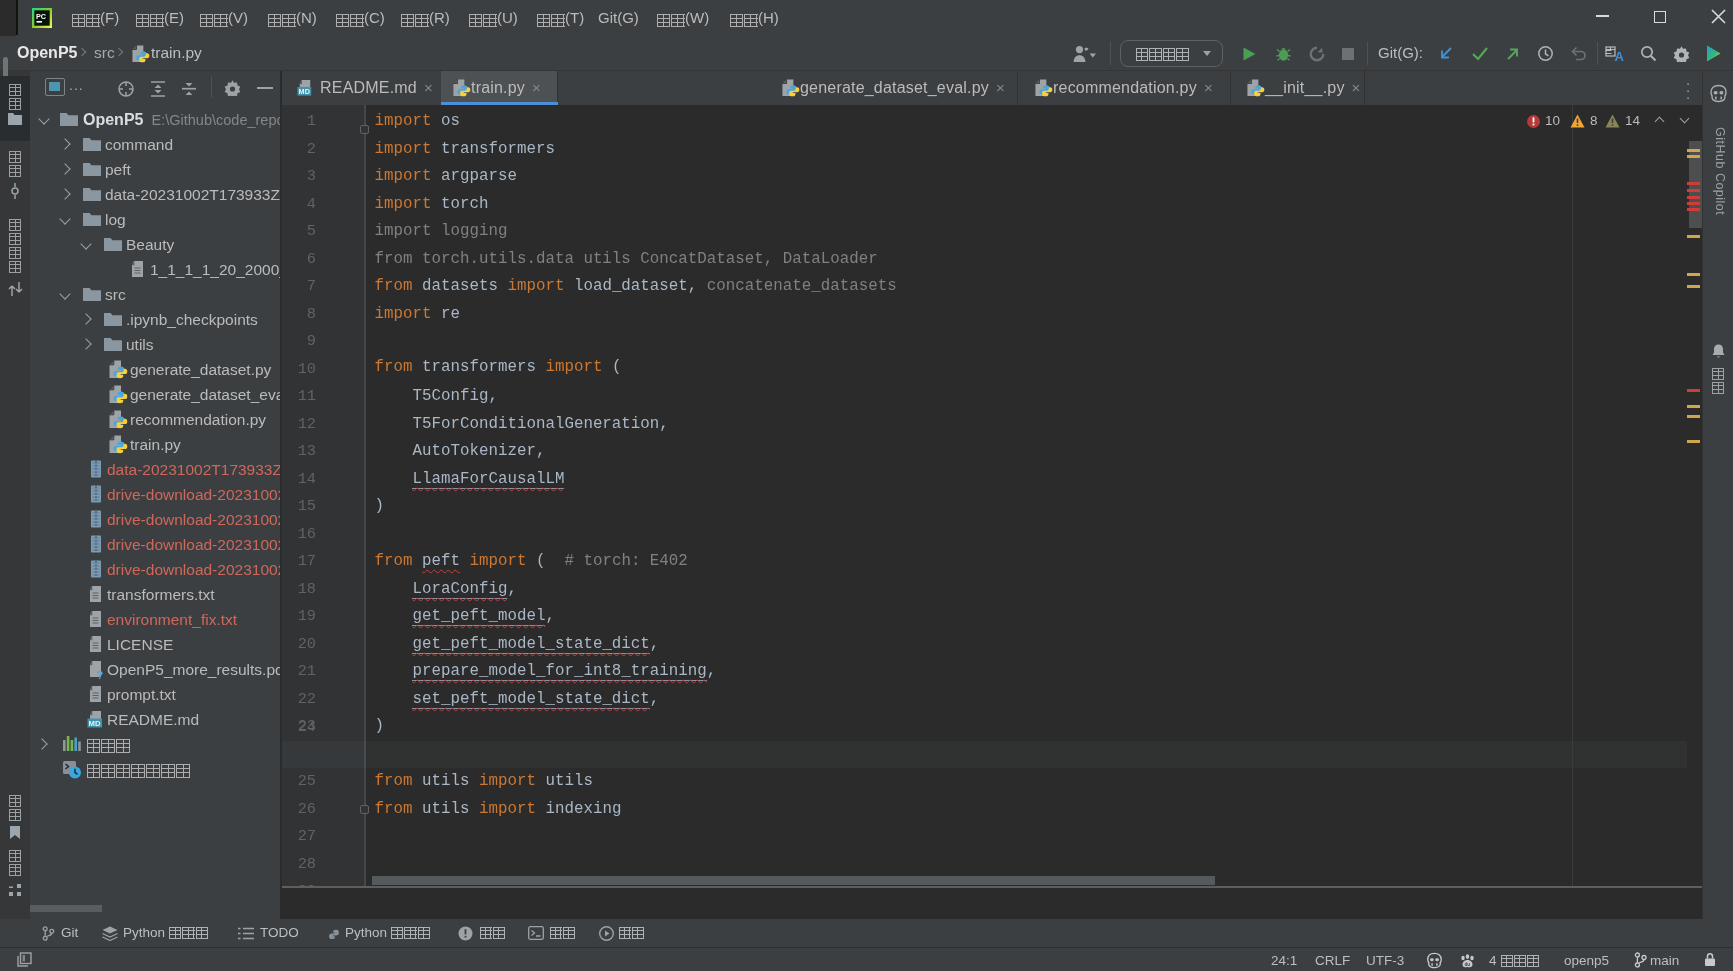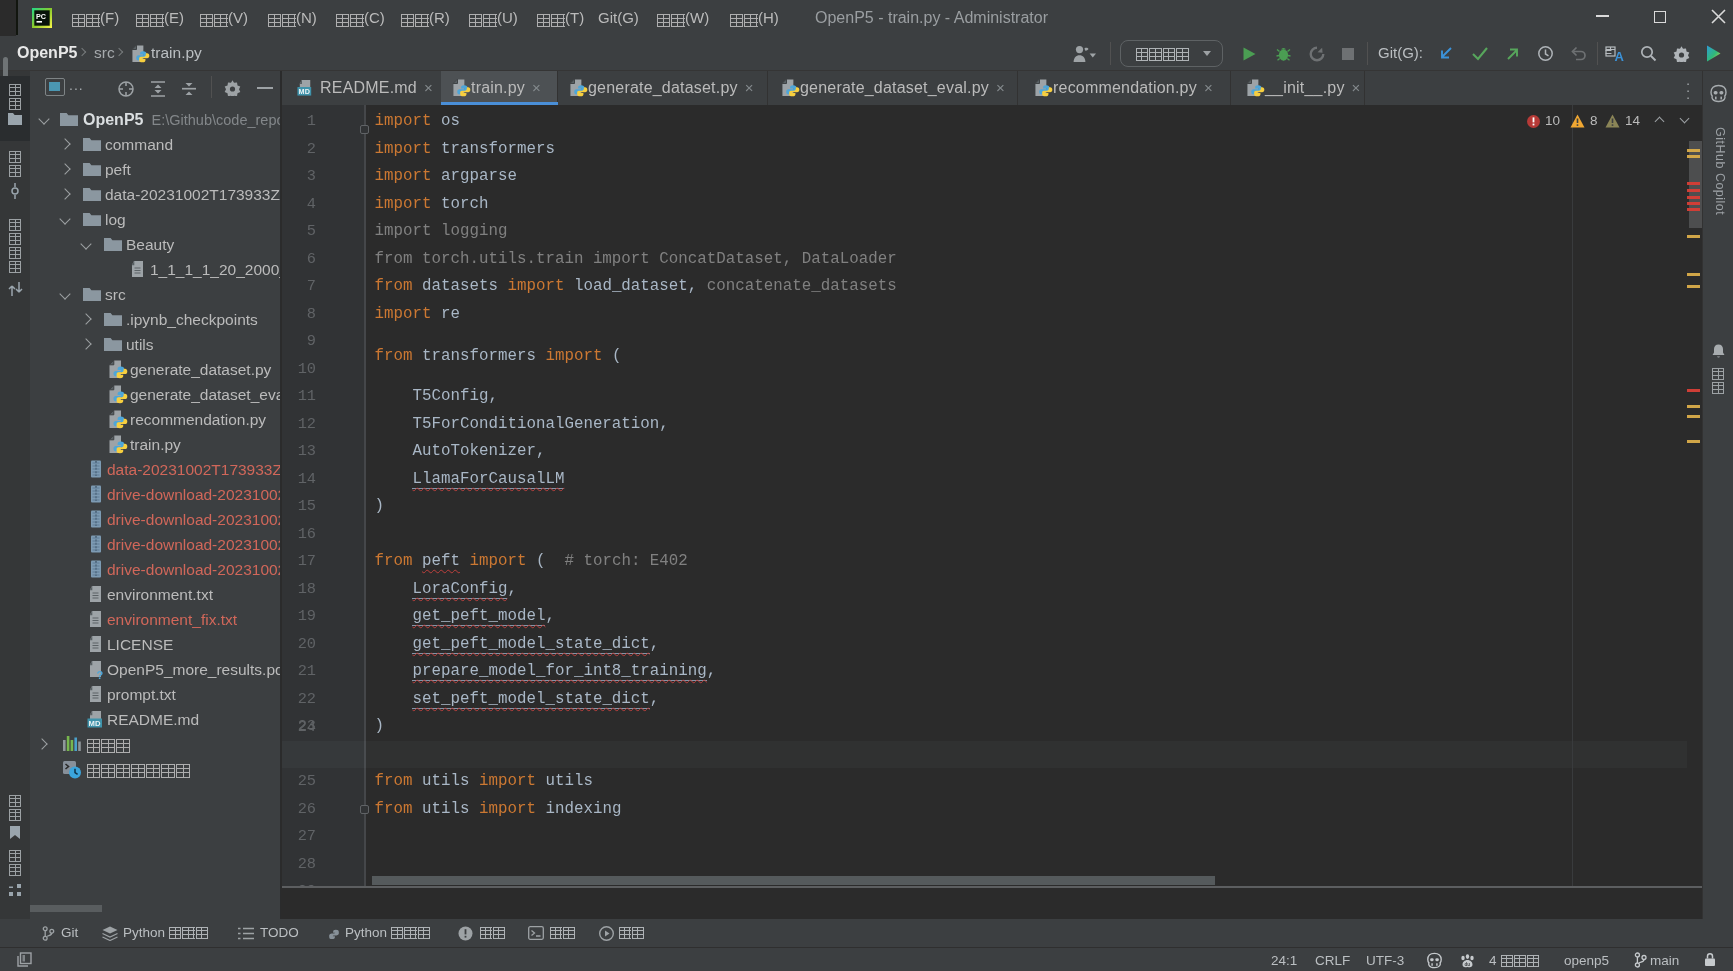--- a/index.html
+++ b/index.html
@@ -67,21 +67,20 @@
  <div class="menu" style="left:119px"><i class="c"></i><i class="c"></i>(E)</div>
  <div class="menu" style="left:183px"><i class="c"></i><i class="c"></i>(V)</div>
  <div class="menu" style="left:251px"><i class="c"></i><i class="c"></i>(N)</div>
  <div class="menu" style="left:319px"><i class="c"></i><i class="c"></i>(C)</div>
  <div class="menu" style="left:384px"><i class="c"></i><i class="c"></i>(R)</div>
  <div class="menu" style="left:452px"><i class="c"></i><i class="c"></i>(U)</div>
  <div class="menu" style="left:520px"><i class="c"></i><i class="c"></i>(T)</div>
  <div class="menu" style="left:582px">Git(G)</div>
  <div class="menu" style="left:640px"><i class="c"></i><i class="c"></i>(W)</div>
  <div class="menu" style="left:713px"><i class="c"></i><i class="c"></i>(H)</div>
- <div id="wtitle">OpenP5 - train.py - Administrator</div>
  <div class="abs" style="left:1580px;top:14.5px;width:13px;height:2px;background:#dadada"></div>
  <div class="abs" style="left:1638px;top:11px;width:12px;height:12px;border:1.8px solid #dadada"></div>
  <svg class="abs" style="left:1695px;top:9px" width="15" height="15" viewBox="0 0 15 15">
       <path d="M1 1 L14 14 M14 1 L1 14" stroke="#dadada" stroke-width="1.6"></path>
     </svg>
 </div>
 <div class="abs" id="toolbar">
  <div class="abs" style="left:17px;top:0;height:35px;line-height:34px;font-size:16px;color:#e8e8e8;font-weight:bold">OpenP5</div>
  <div class="chev r" style="left:79px;top:13px;width:6px;height:6px;border-color:#777b7d"></div>
  <div class="abs" style="left:94px;top:0;height:35px;line-height:34px;font-size:15.5px;color:#a6aaad">src</div>
@@ -285,21 +284,21 @@
   <div class="trow" style="top:261px;left:96px">utils</div>
   <div class="trow" style="top:286px;left:100px">generate_dataset.py</div>
   <div class="trow" style="top:311px;left:100px">generate_dataset_eval.py</div>
   <div class="trow" style="top:336px;left:100px">recommendation.py</div>
   <div class="trow" style="top:361px;left:100px">train.py</div>
   <div class="trow red" style="top:386px;left:77px">data-20231002T173933Z-001</div>
   <div class="trow red" style="top:411px;left:77px">drive-download-20231002T17</div>
   <div class="trow red" style="top:436px;left:77px">drive-download-20231002T17</div>
   <div class="trow red" style="top:461px;left:77px">drive-download-20231002T17</div>
   <div class="trow red" style="top:486px;left:77px">drive-download-20231002T17</div>
-  <div class="trow" style="top:511px;left:77px">environment.txt</div>
+  <div class="trow" style="top:511px;left:77px">transformers.txt</div>
   <div class="trow red" style="top:536px;left:77px">environment_fix.txt</div>
   <div class="trow" style="top:561px;left:77px">LICENSE</div>
   <div class="trow" style="top:586px;left:77px">OpenP5_more_results.pdf</div>
   <div class="trow" style="top:611px;left:77px">prompt.txt</div>
   <div class="trow" style="top:636px;left:77px">README.md</div>
   <div class="trow" style="top:661px;left:56px"><i class="c"></i><i class="c"></i><i class="c"></i></div>
   <div class="trow" style="top:686px;left:56px"><i class="c"></i><i class="c"></i><i class="c"></i><i class="c"></i><i class="c"></i><i class="c"></i><i class="c"></i></div>
  </div>
  <div class="chev d" style="left:10px;top:44px"></div>
     <svg class="abs" style="left:30px;top:41px" width="18" height="14">
@@ -394,23 +393,20 @@
     </svg>
  <div class="abs" style="left:0px;top:834px;width:72px;height:7px;background:#595d5f"></div>
 </div>
 <div class="abs" id="tabs">
  <div class="tab" style="left:0;width:186px"><svg class="abs" style="left:14px;top:7px" width="19" height="19" viewBox="0 0 20 20">
         <use href="#mdf"></use>
       </svg><span style="margin-left:38px">README.md</span><span class="x">×</span></div>
  <div class="tab" style="left:159px;width:117px;background:#4d5154"><svg class="abs" style="left:11px;top:7px" width="19" height="19" viewBox="0 0 20 20">
         <use href="#pyf"></use>
       </svg><span style="margin-left:30px">train.py</span><span class="x">×</span><div class="abs" style="left:0;bottom:0;width:117px;height:3.5px;background:#4a8fd8"></div></div>
- <div class="tab" style="left:277px;width:209px"><svg class="abs" style="left:10px;top:7px" width="19" height="19" viewBox="0 0 20 20">
-        <use href="#pyf"></use>
-      </svg><span style="margin-left:29px">generate_dataset.py</span><span class="x">×</span></div>
  <div class="tab" style="left:487px;width:249px"><svg class="abs" style="left:12px;top:7px" width="19" height="19" viewBox="0 0 20 20">
         <use href="#pyf"></use>
       </svg><span style="margin-left:31px">generate_dataset_eval.py</span><span class="x">×</span></div>
  <div class="tab" style="left:737px;width:212px"><svg class="abs" style="left:15px;top:7px" width="19" height="19" viewBox="0 0 20 20">
         <use href="#pyf"></use>
       </svg><span style="margin-left:34px">recommendation.py</span><span class="x">×</span></div>
  <div class="tab" style="left:950px;width:133px"><svg class="abs" style="left:14px;top:7px" width="19" height="19" viewBox="0 0 20 20">
         <use href="#pyf"></use>
       </svg><span style="margin-left:33px">__init__.py</span><span class="x">×</span></div>
  <div class="abs" style="left:1404px;top:5px;color:#9da2a5;font-size:15px;line-height:7px;width:4px">.<br>.<br>.</div>
@@ -450,24 +446,24 @@
       <div class="ln" style="top:718px">27</div>
       <div class="ln" style="top:745.5px">28</div>
       <div class="ln" style="top:773px">29</div>
  </div>
  <div id="code">
   <div class="cl" style="top:3px"><span class="k">import</span> os</div>
   <div class="cl" style="top:30.5px"><span class="k">import</span> transformers</div>
   <div class="cl" style="top:58px"><span class="k">import</span> argparse</div>
   <div class="cl" style="top:85.5px"><span class="k">import</span> torch</div>
   <div class="cl g" style="top:113px">import logging</div>
-  <div class="cl g" style="top:140.5px">from torch.utils.train import ConcatDataset, DataLoader</div>
+  <div class="cl g" style="top:140.5px">from torch.utils.data utils ConcatDataset, DataLoader</div>
   <div class="cl" style="top:168px"><span class="k">from</span> datasets <span class="k">import</span> load_dataset,<span class="g"> concatenate_datasets</span></div>
   <div class="cl" style="top:195.5px"><span class="k">import</span> re</div>
-  <div class="cl" style="top:238px"><span class="k">from</span> transformers <span class="k">import</span> (</div>
+  <div class="cl" style="top:249px"><span class="k">from</span> transformers <span class="k">import</span> (</div>
   <div class="cl" style="top:278px">    T5Config,</div>
   <div class="cl" style="top:305.5px">    T5ForConditionalGeneration,</div>
   <div class="cl" style="top:333px">    AutoTokenizer,</div>
   <div class="cl" style="top:360.5px">    <span class="ul sq">LlamaForCausalLM</span></div>
   <div class="cl" style="top:388px">)</div>
   <div class="cl" style="top:443px"><span class="k">from</span> <span class="sq">peft</span> <span class="k">import</span> (  <span class="g"># torch: E402</span></div>
   <div class="cl" style="top:470.5px">    <span class="ul sq">LoraConfig</span>,</div>
   <div class="cl" style="top:498px">    <span class="ul sq">get_peft_model</span>,</div>
   <div class="cl" style="top:525.5px">    <span class="ul sq">get_peft_model_state_dict</span>,</div>
   <div class="cl" style="top:553px">    <span class="ul sq">prepare_model_for_int8_training</span>,</div>

